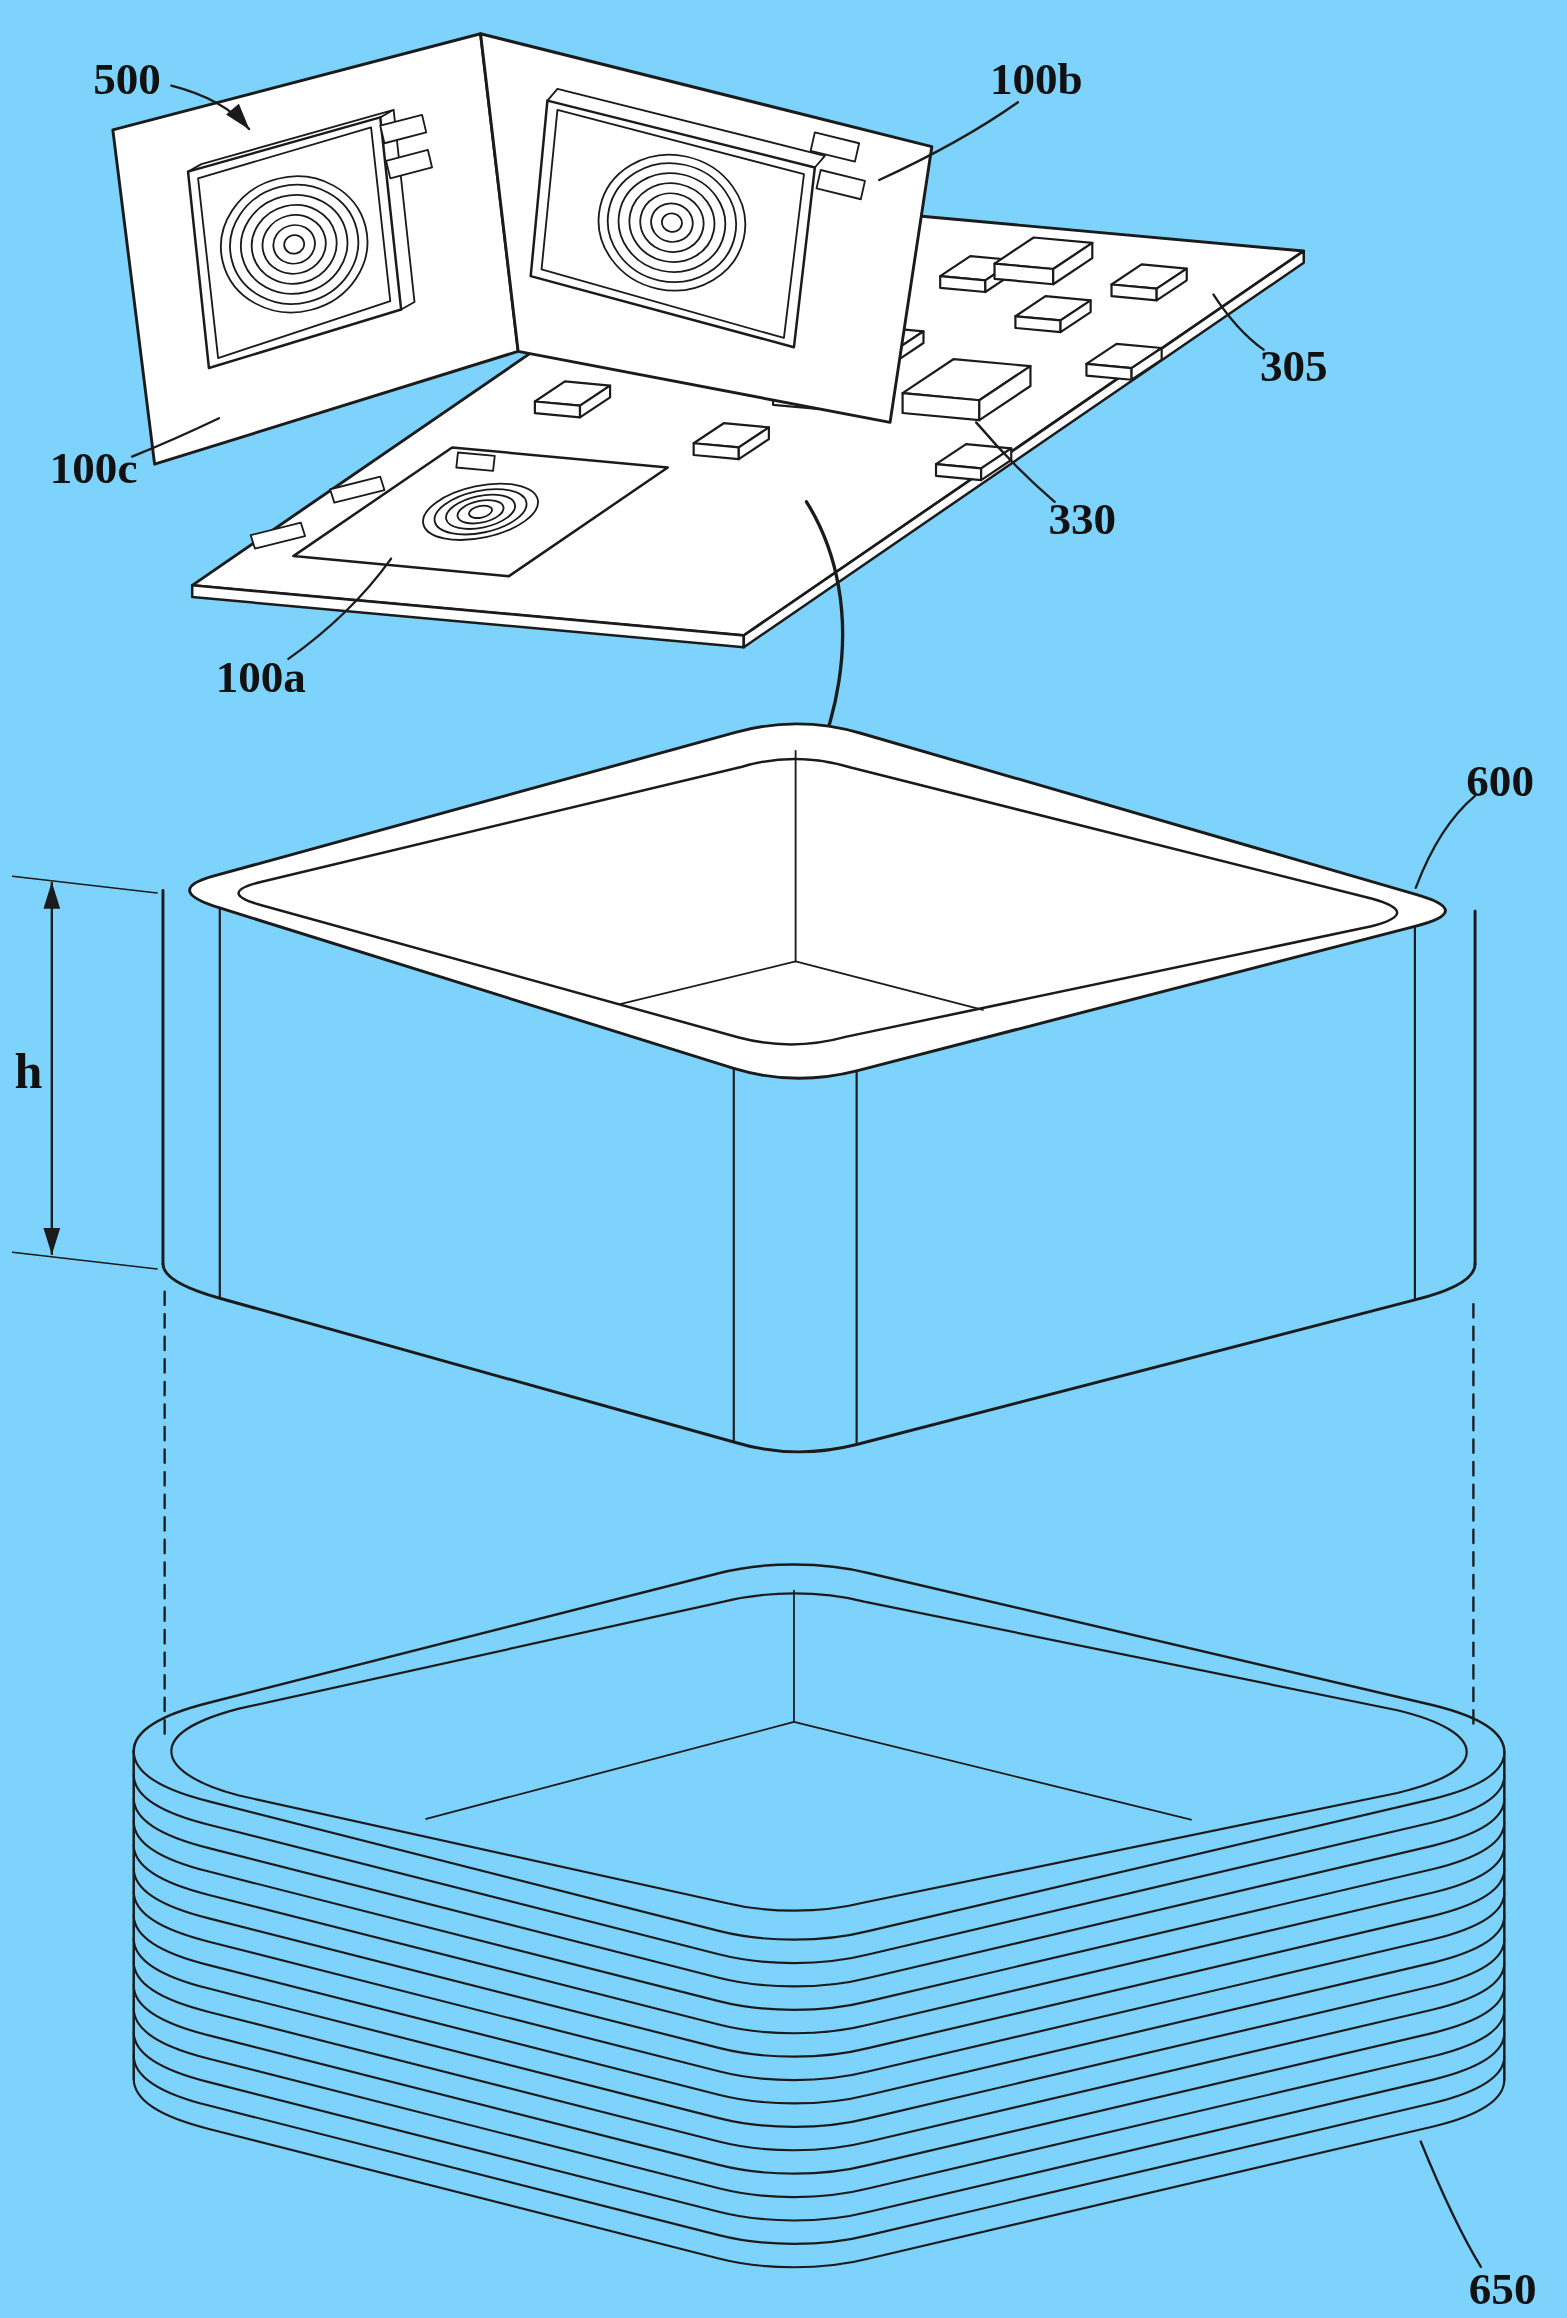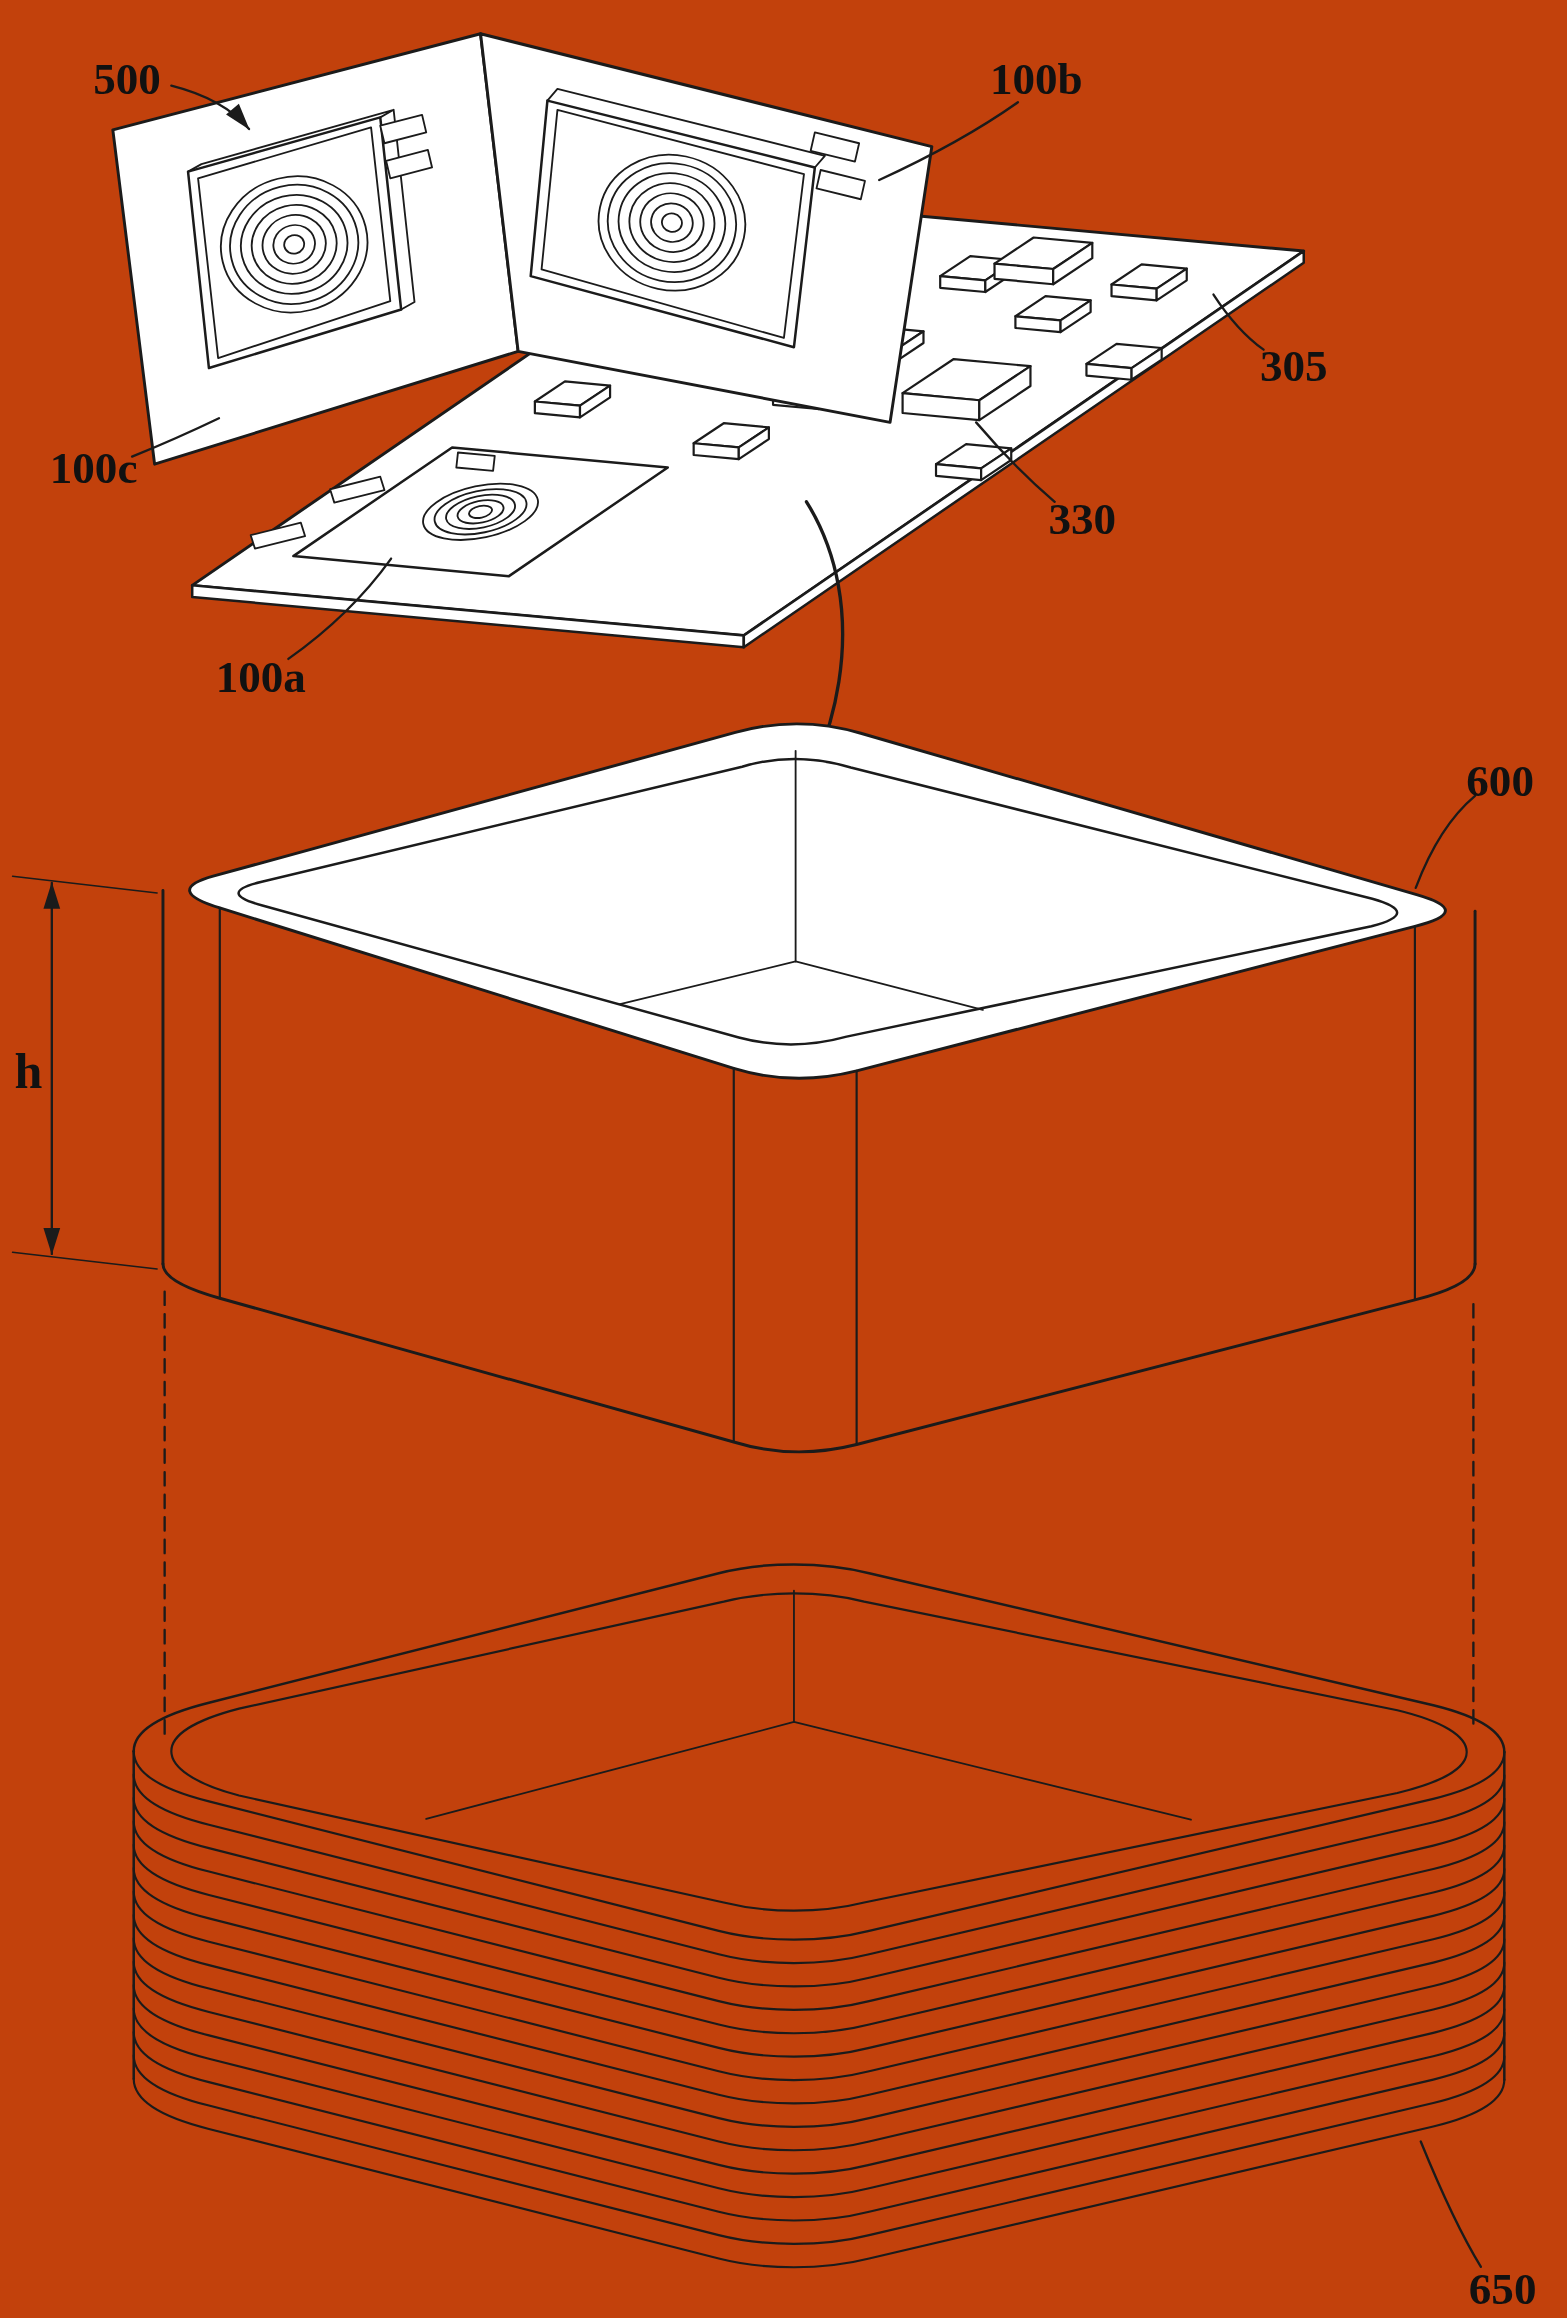--- a/index.html
+++ b/index.html
@@ -1,16 +1,16 @@
 <!DOCTYPE html>
 <html style="font-size:13.4px"><head>
 <meta charset="utf-8">
 <style>
   html,body{margin:0;padding:0;background:#ffffff;}
-  .page{position:relative;width:1567px;height:2319px;background:#c2410c;overflow:hidden;}
+  .page{position:relative;width:1567px;height:2319px;background:#7dd3fc;overflow:hidden;}
   svg{position:absolute;inset:0;}
   .ln{stroke:#1b1b1b;fill:none;stroke-linecap:round;stroke-linejoin:round;}
   .fw{stroke:#1b1b1b;fill:#ffffff;stroke-linejoin:round;}
   .s18{stroke-width:1.8}.s22{stroke-width:2.2}.s26{stroke-width:2.6}
   .s28{stroke-width:2.8}.s30{stroke-width:3}.s35{stroke-width:3.5}.s40{stroke-width:4}
   .dash{stroke-dasharray:16 11;}
   .lbl{font-family:"Liberation Serif","DejaVu Serif",serif;font-size:54px;font-weight:600;fill:#111111;}
   .lblh{font-family:"Liberation Serif","DejaVu Serif",serif;font-size:60px;font-weight:700;fill:#111111;}
 </style>
 </head>

